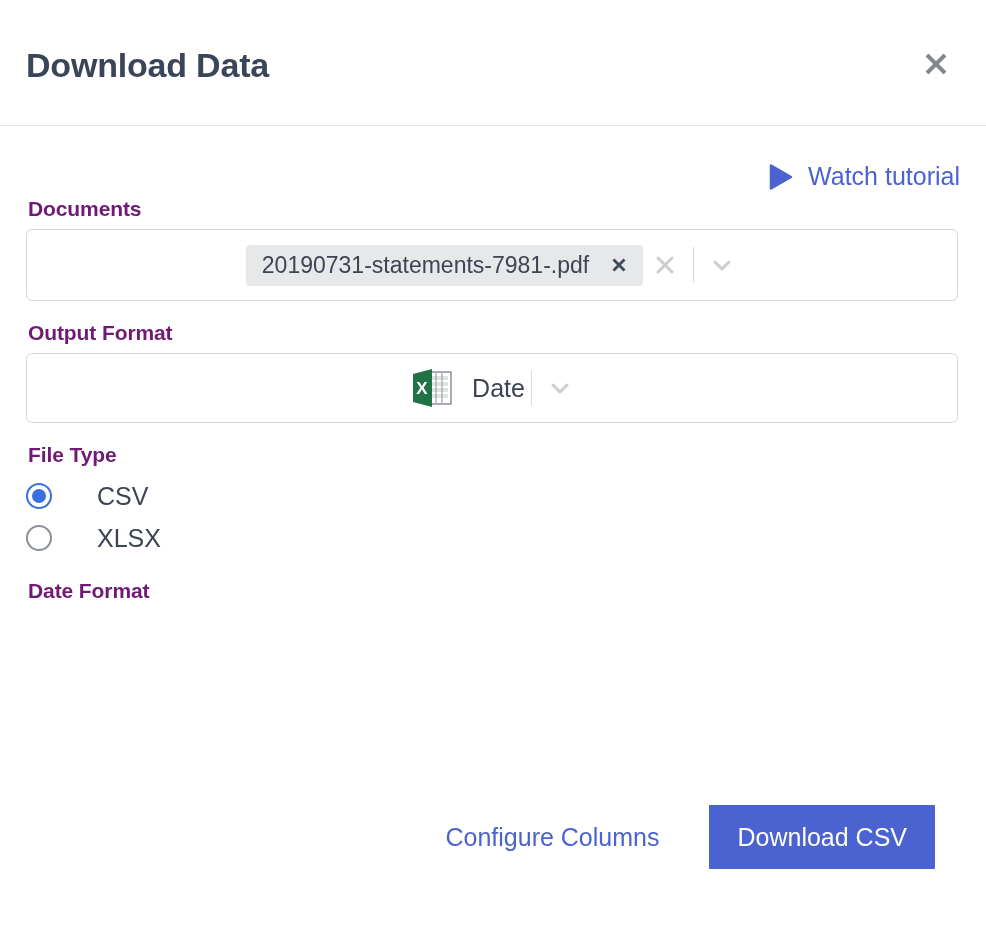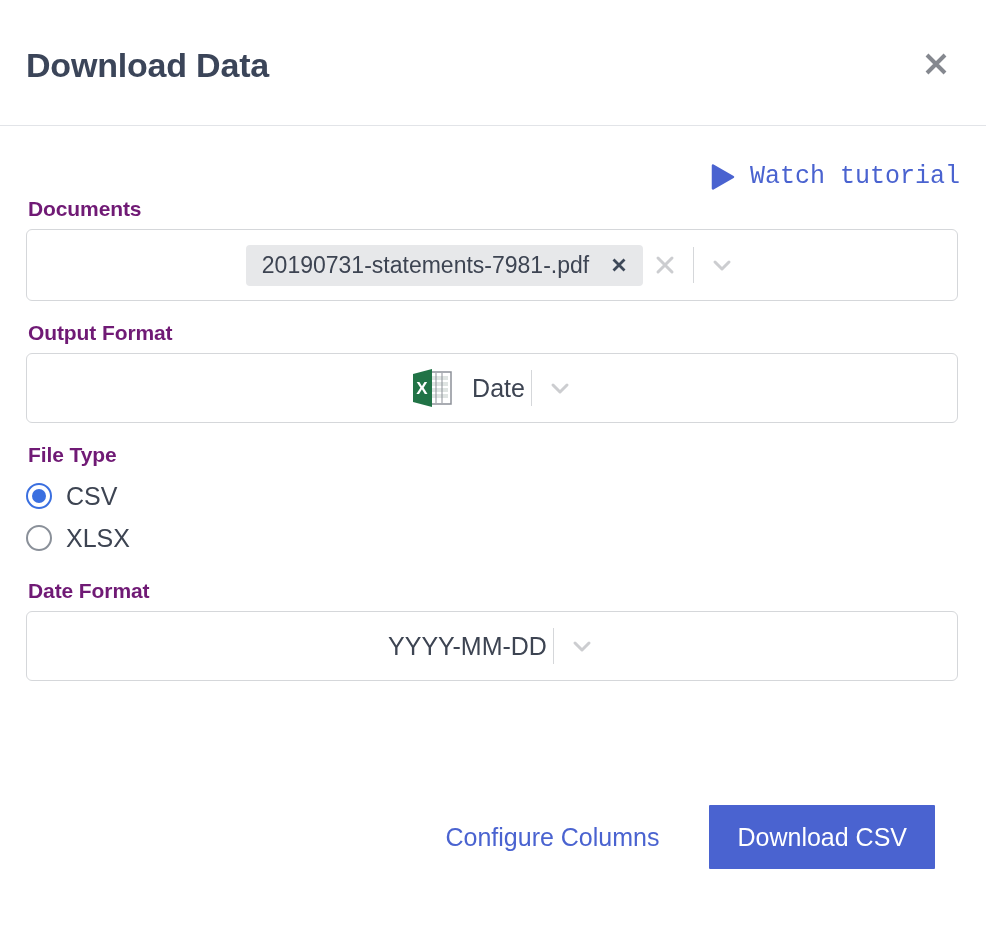--- a/index.html
+++ b/index.html
@@ -61,21 +61,20 @@
     padding: 0 26px;
     box-sizing: border-box;
   }
 
   .tutorial-row {
     display: flex;
     justify-content: flex-end;
     align-items: flex-end;
     padding-top: 36px;
     padding-bottom: 6px;
-    font-family: Liberation Mono, monospace;
   }
   .tutorial-link {
     display: inline-flex;
     align-items: center;
     gap: 14px;
     color: #4a63d0;
     font-size: 25px;
     cursor: pointer;
     text-decoration: none;
   }
@@ -190,20 +189,21 @@
   }
   .radio-dot {
     width: 14px;
     height: 14px;
     border-radius: 50%;
     background: #3a6fe0;
   }
   .radio-label {
     font-size: 25px;
     color: #3d4452;
+    margin-left: 31px;
   }
 
   
   .modal-footer {
     position: absolute;
     left: 0;
     right: 0;
     top: 805px;
     display: flex;
     align-items: center;
@@ -333,33 +333,20 @@
         </div>
         <div class="radio-row">
           <span class="radio-outer"></span>
           <span class="radio-label">XLSX</span>
         </div>
       </div>
     </div>
 
     <div class="field-block">
       <div class="field-label">Date Format</div>
-      <div class="control select-ctl">
-        <div class="select-value">
-          <span>YYYY-MM-DD</span>
-        </div>
-        <div class="control-indicators">
-          <div class="separator"></div>
-          <div class="indicator-btn">
-            <svg width="26" height="26" viewBox="0 0 26 26" aria-hidden="true">
-              <path d="M6 10 L13 17 L20 10" fill="none" stroke="#cccdd0" stroke-width="3" stroke-linecap="round" stroke-linejoin="round"></path>
-            </svg>
-          </div>
-        </div>
-      </div>
     </div>
 
   </div>
 
   <div class="modal-footer">
     <button class="link-btn">Configure Columns</button>
     <button class="primary-btn">Download CSV</button>
   </div>
 
 </div>

